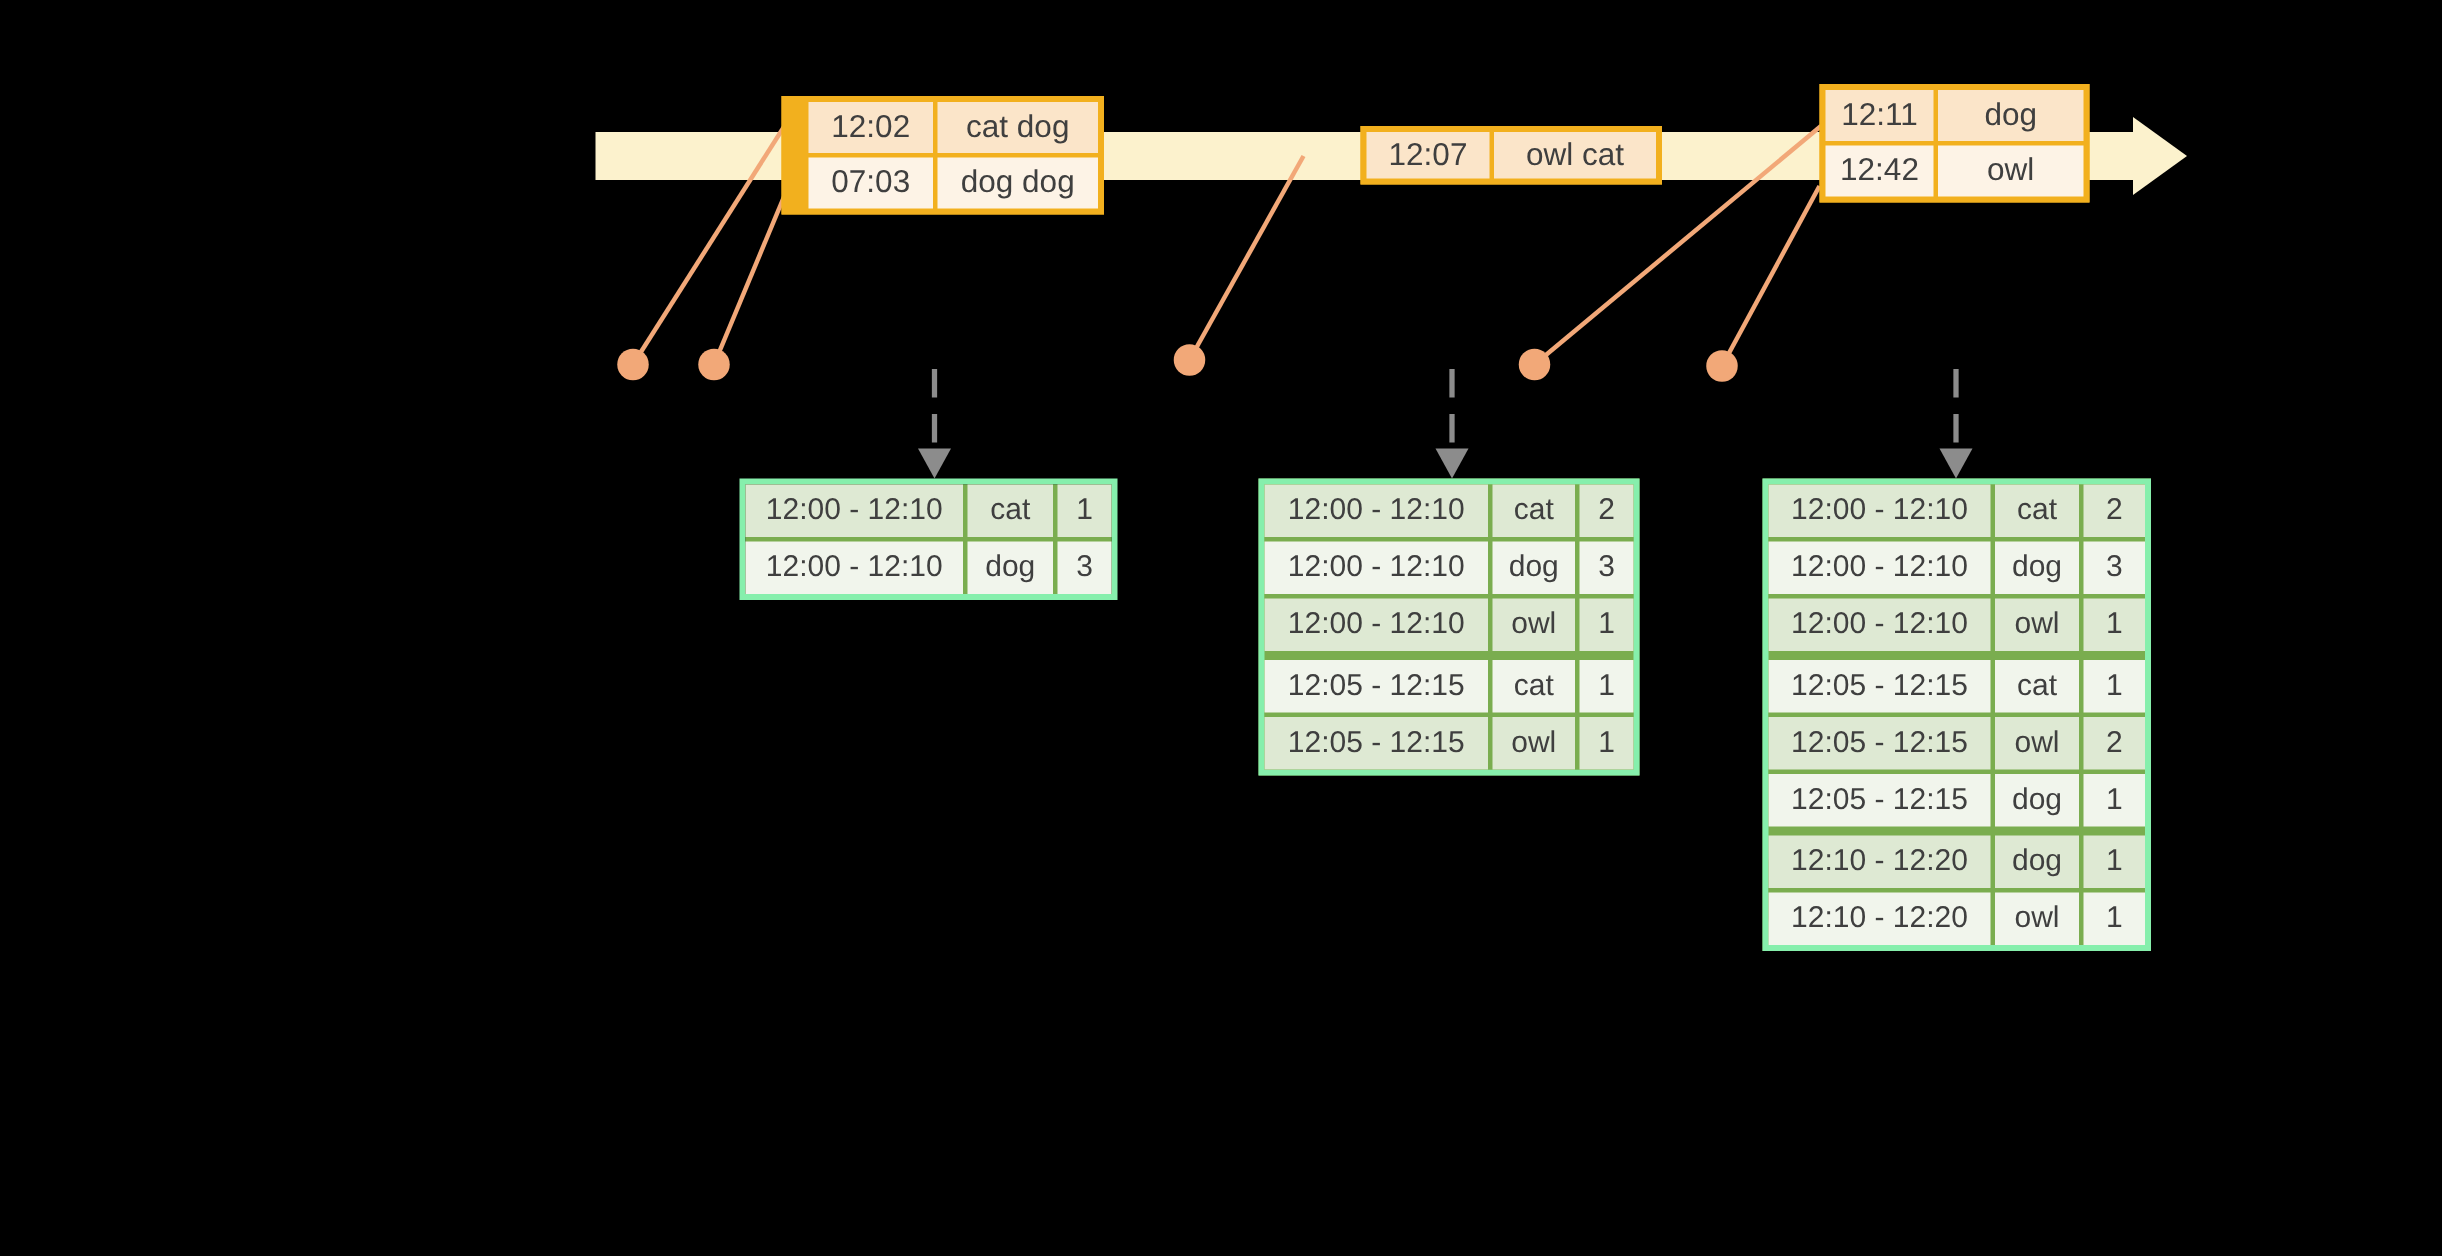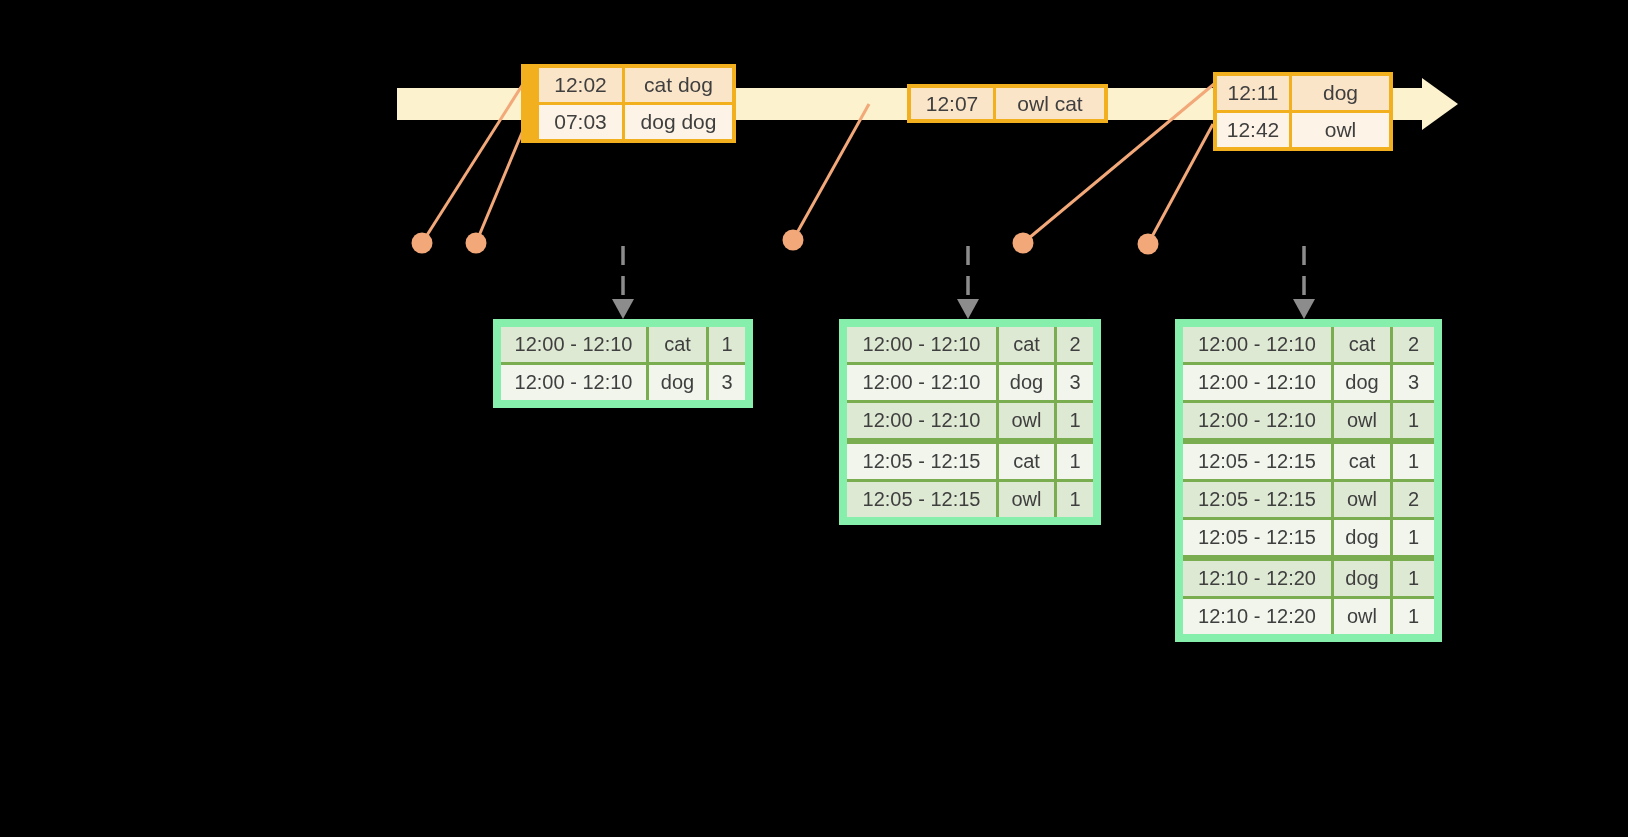--- a/index.html
+++ b/index.html
@@ -16,21 +16,21 @@
   .ecell{
     display:flex;align-items:center;justify-content:center;
     font-size:21px;height:34px;
   }
   .etable.single .ecell{height:31px;}
   .ecell.rowA{background:#fbe5c9;}
   .ecell.rowB{background:#fdf3e6;}
   
   .rtable{
     position:absolute;z-index:2;display:flex;flex-direction:column;gap:6px;
-    background:#7aad4f;border:8px solid #86efac;justify-content:flex-end;
+    background:#7aad4f;border:4px solid #86efac;justify-content:flex-end;
   }
   .rgroup{display:grid;gap:3px;background:#7aad4f;}
   .rcell{
     display:flex;align-items:center;justify-content:center;
     font-size:20px;height:35px;
   }
   .rcell.odd{background:#dee9d3;}
   .rcell.even{background:#f1f5ec;}
 </style>
 </head>
@@ -76,21 +76,21 @@
     <div class="ecell rowA">cat dog</div>
     <div class="ecell rowB">07:03</div>
     <div class="ecell rowB">dog dog</div>
   </div>
 
   <div class="etable single" style="left:868px;top:84px;grid-template-columns:82px 108px;margin-left:39px;">
     <div class="ecell rowA">12:07</div>
     <div class="ecell rowA">owl cat</div>
   </div>
 
-  <div class="etable" style="left:1213px;top:72px;grid-template-columns:72px 97px;">
+  <div class="etable" style="left:1213px;top:56px;grid-template-columns:72px 97px;">
     <div class="ecell rowA">12:11</div>
     <div class="ecell rowA">dog</div>
     <div class="ecell rowB">12:42</div>
     <div class="ecell rowB">owl</div>
   </div>
 
   <div class="rtable" style="left:493px;top:319px;">
     <div class="rgroup" style="grid-template-columns:145px 57px 36px;">
       <div class="rcell odd">12:00 - 12:10</div>
       <div class="rcell odd">cat</div>

